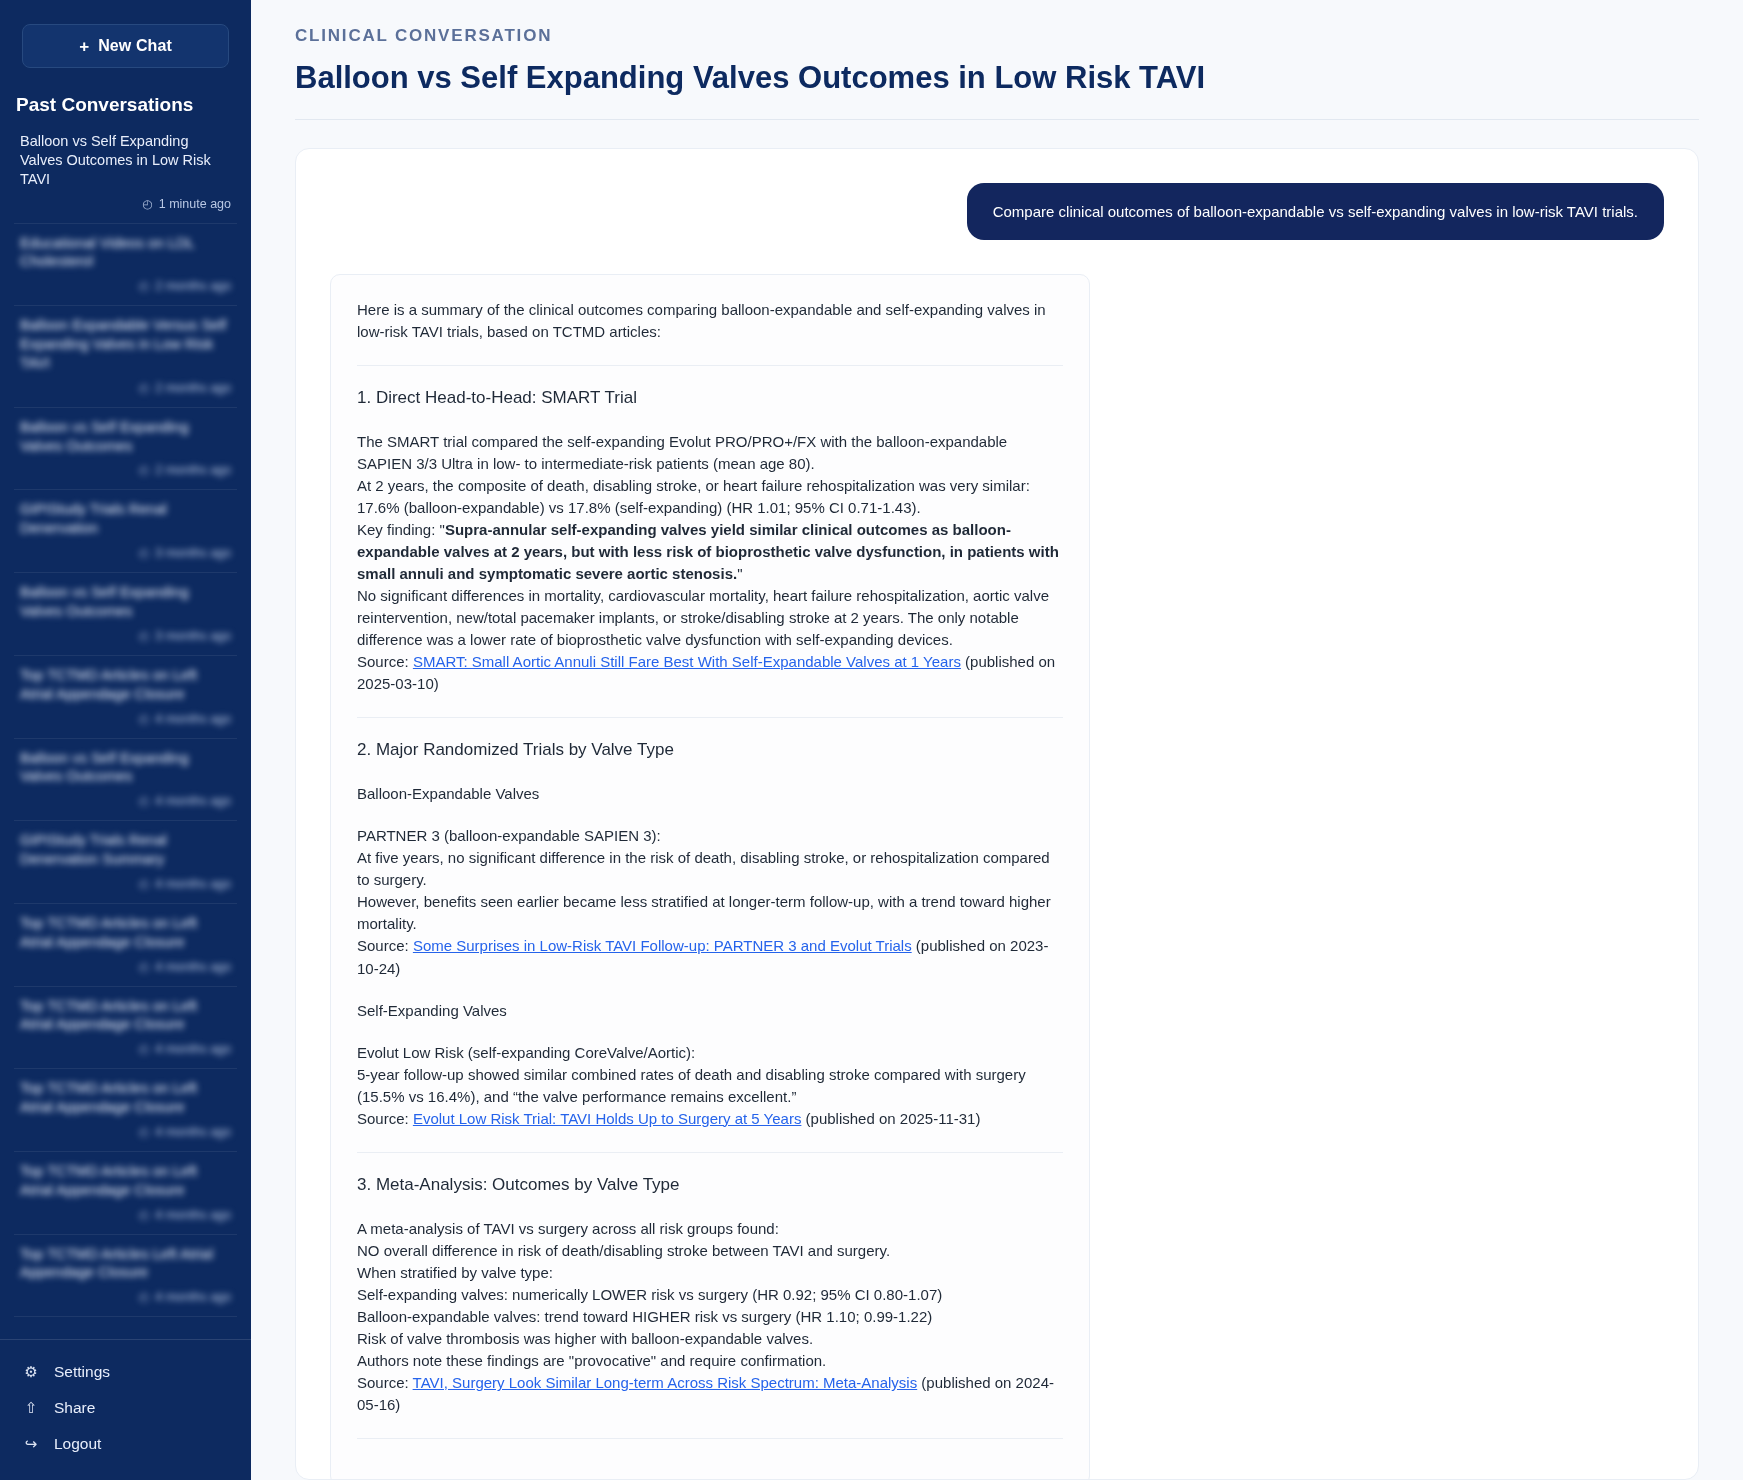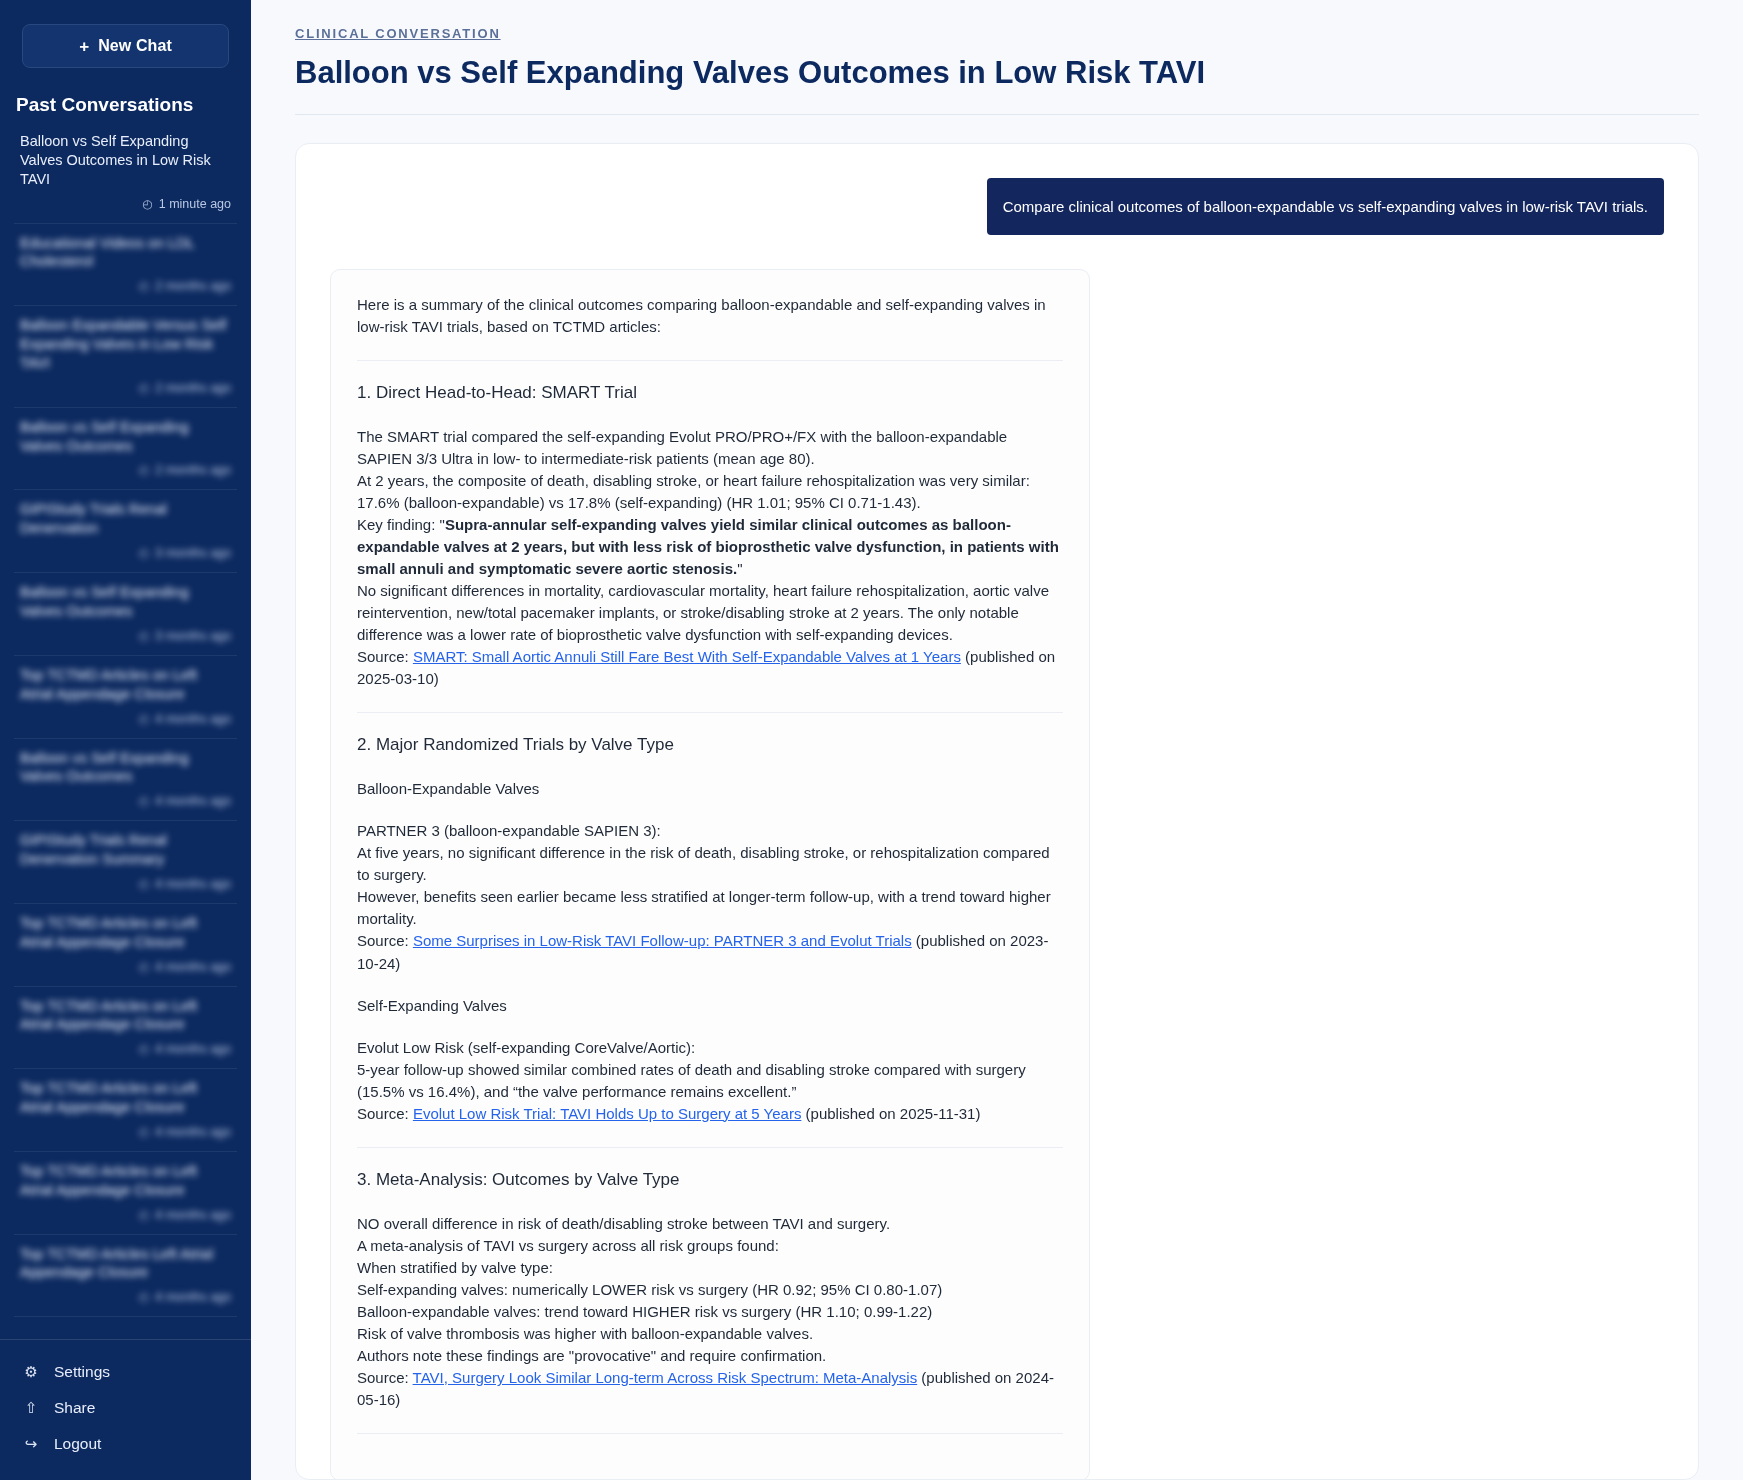--- a/index.html
+++ b/index.html
@@ -107,26 +107,25 @@
     flex: 1;
     background: #f7f9fc;
     display: flex;
     flex-direction: column;
     overflow: hidden;
   }
   .main-inner {
     padding: 26px 44px 0 44px;
   }
   .eyebrow {
-    font-size: 13px;
+    font-size: 17px;
     letter-spacing: 1.8px;
     font-weight: 700;
     color: #5b7099;
     text-transform: uppercase;
-    text-decoration: underline;
   }
   .page-title {
     margin: 14px 0 22px 0;
     font-size: 31px;
     line-height: 1.18;
     font-weight: 700;
     color: #0d2a60;
   }
   .title-divider {
     border-bottom: 1px solid #e2e8f0;
@@ -141,22 +140,22 @@
     flex: 1;
     overflow: hidden;
   }
   .user-row {
     display: flex;
     justify-content: flex-end;
   }
   .user-bubble {
     background: #13265e;
     color: #ffffff;
-    border-radius: 4px;
-    padding: 18px 16px;
+    border-radius: 17px;
+    padding: 18px 26px;
     font-size: 15px;
     line-height: 1.4;
     max-width: 780px;
     text-align: right;
   }
   .assistant-card {
     margin-top: 34px;
     background: #fdfdfe;
     border: 1px solid #e9eef5;
     border-radius: 10px;
@@ -351,22 +350,22 @@
         <p>Self-Expanding Valves</p>
         <div class="gap"></div>
         <p>Evolut Low Risk (self-expanding CoreValve/Aortic):</p>
         <p>5-year follow-up showed similar combined rates of death and disabling stroke compared with surgery (15.5% vs 16.4%), and “the valve performance remains excellent.”</p>
         <p><span>Source: </span><a class="src-link" href="#">Evolut Low Risk Trial: TAVI Holds Up to Surgery at 5 Years</a><span> (published on 2025-11-31)</span></p>
 
         <div class="block-sep"></div>
 
         <p class="sec-head">3. Meta-Analysis: Outcomes by Valve Type</p>
         <div class="gap"></div>
+        <p>A meta-analysis of TAVI vs surgery across all risk groups found:</p>
         <p>NO overall difference in risk of death/disabling stroke between TAVI and surgery.</p>
-        <p>A meta-analysis of TAVI vs surgery across all risk groups found:</p>
         <p>When stratified by valve type:</p>
         <p>Self-expanding valves: numerically LOWER risk vs surgery (HR 0.92; 95% CI 0.80-1.07)</p>
         <p>Balloon-expandable valves: trend toward HIGHER risk vs surgery (HR 1.10; 0.99-1.22)</p>
         <p>Risk of valve thrombosis was higher with balloon-expandable valves.</p>
         <p>Authors note these findings are "provocative" and require confirmation.</p>
         <p><span>Source: </span><a class="src-link" href="#">TAVI, Surgery Look Similar Long-term Across Risk Spectrum: Meta-Analysis</a><span> (published on 2024-05-16)</span></p>
 
         <div class="block-sep"></div>
       </div>
     </section>

